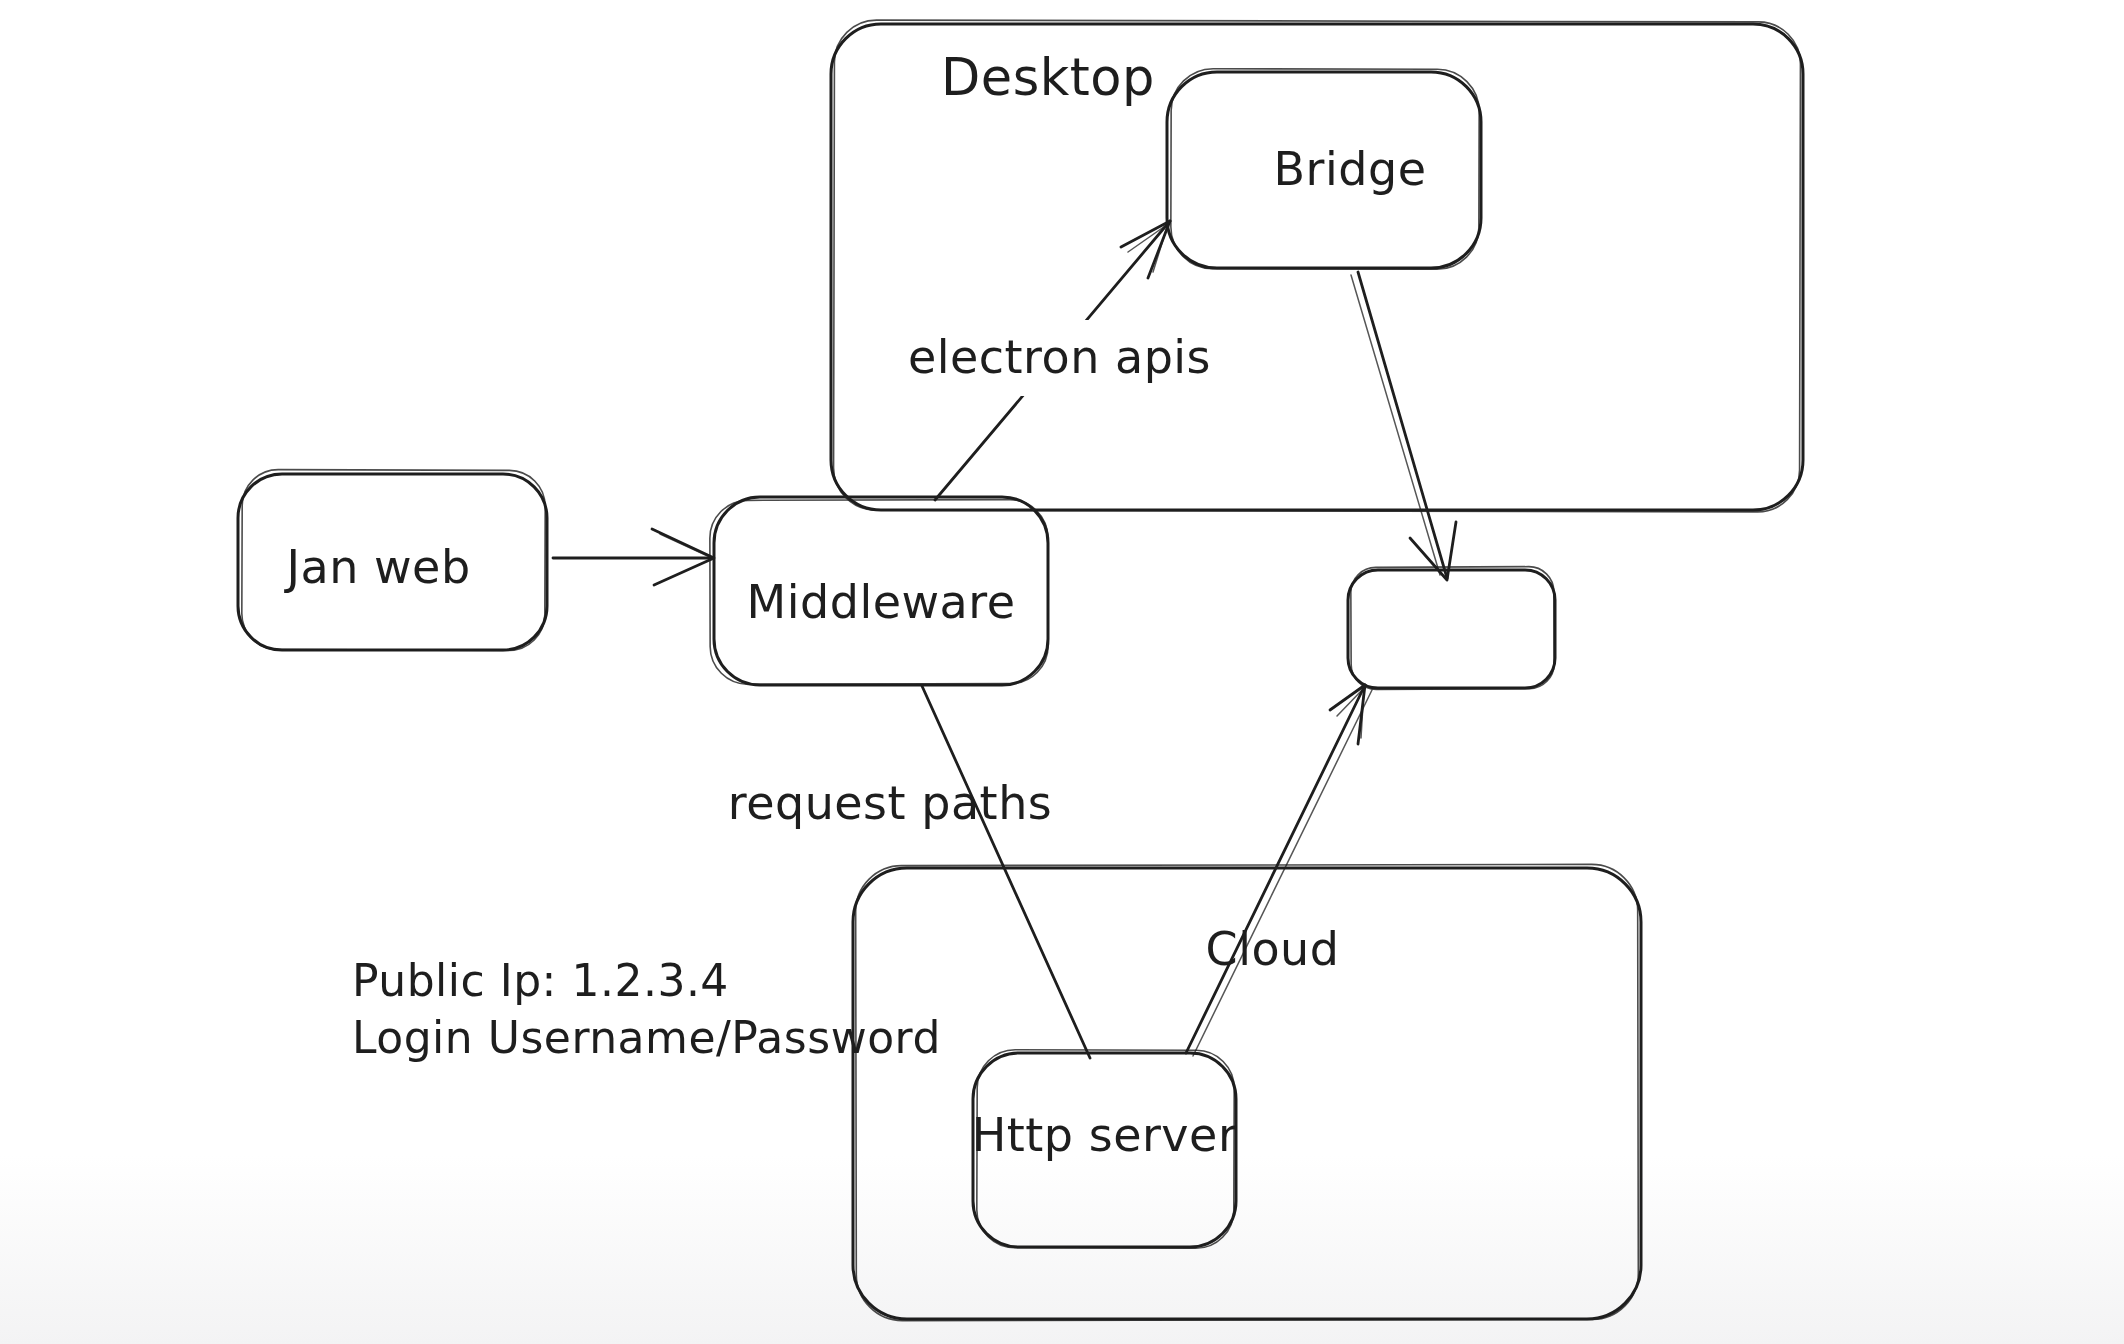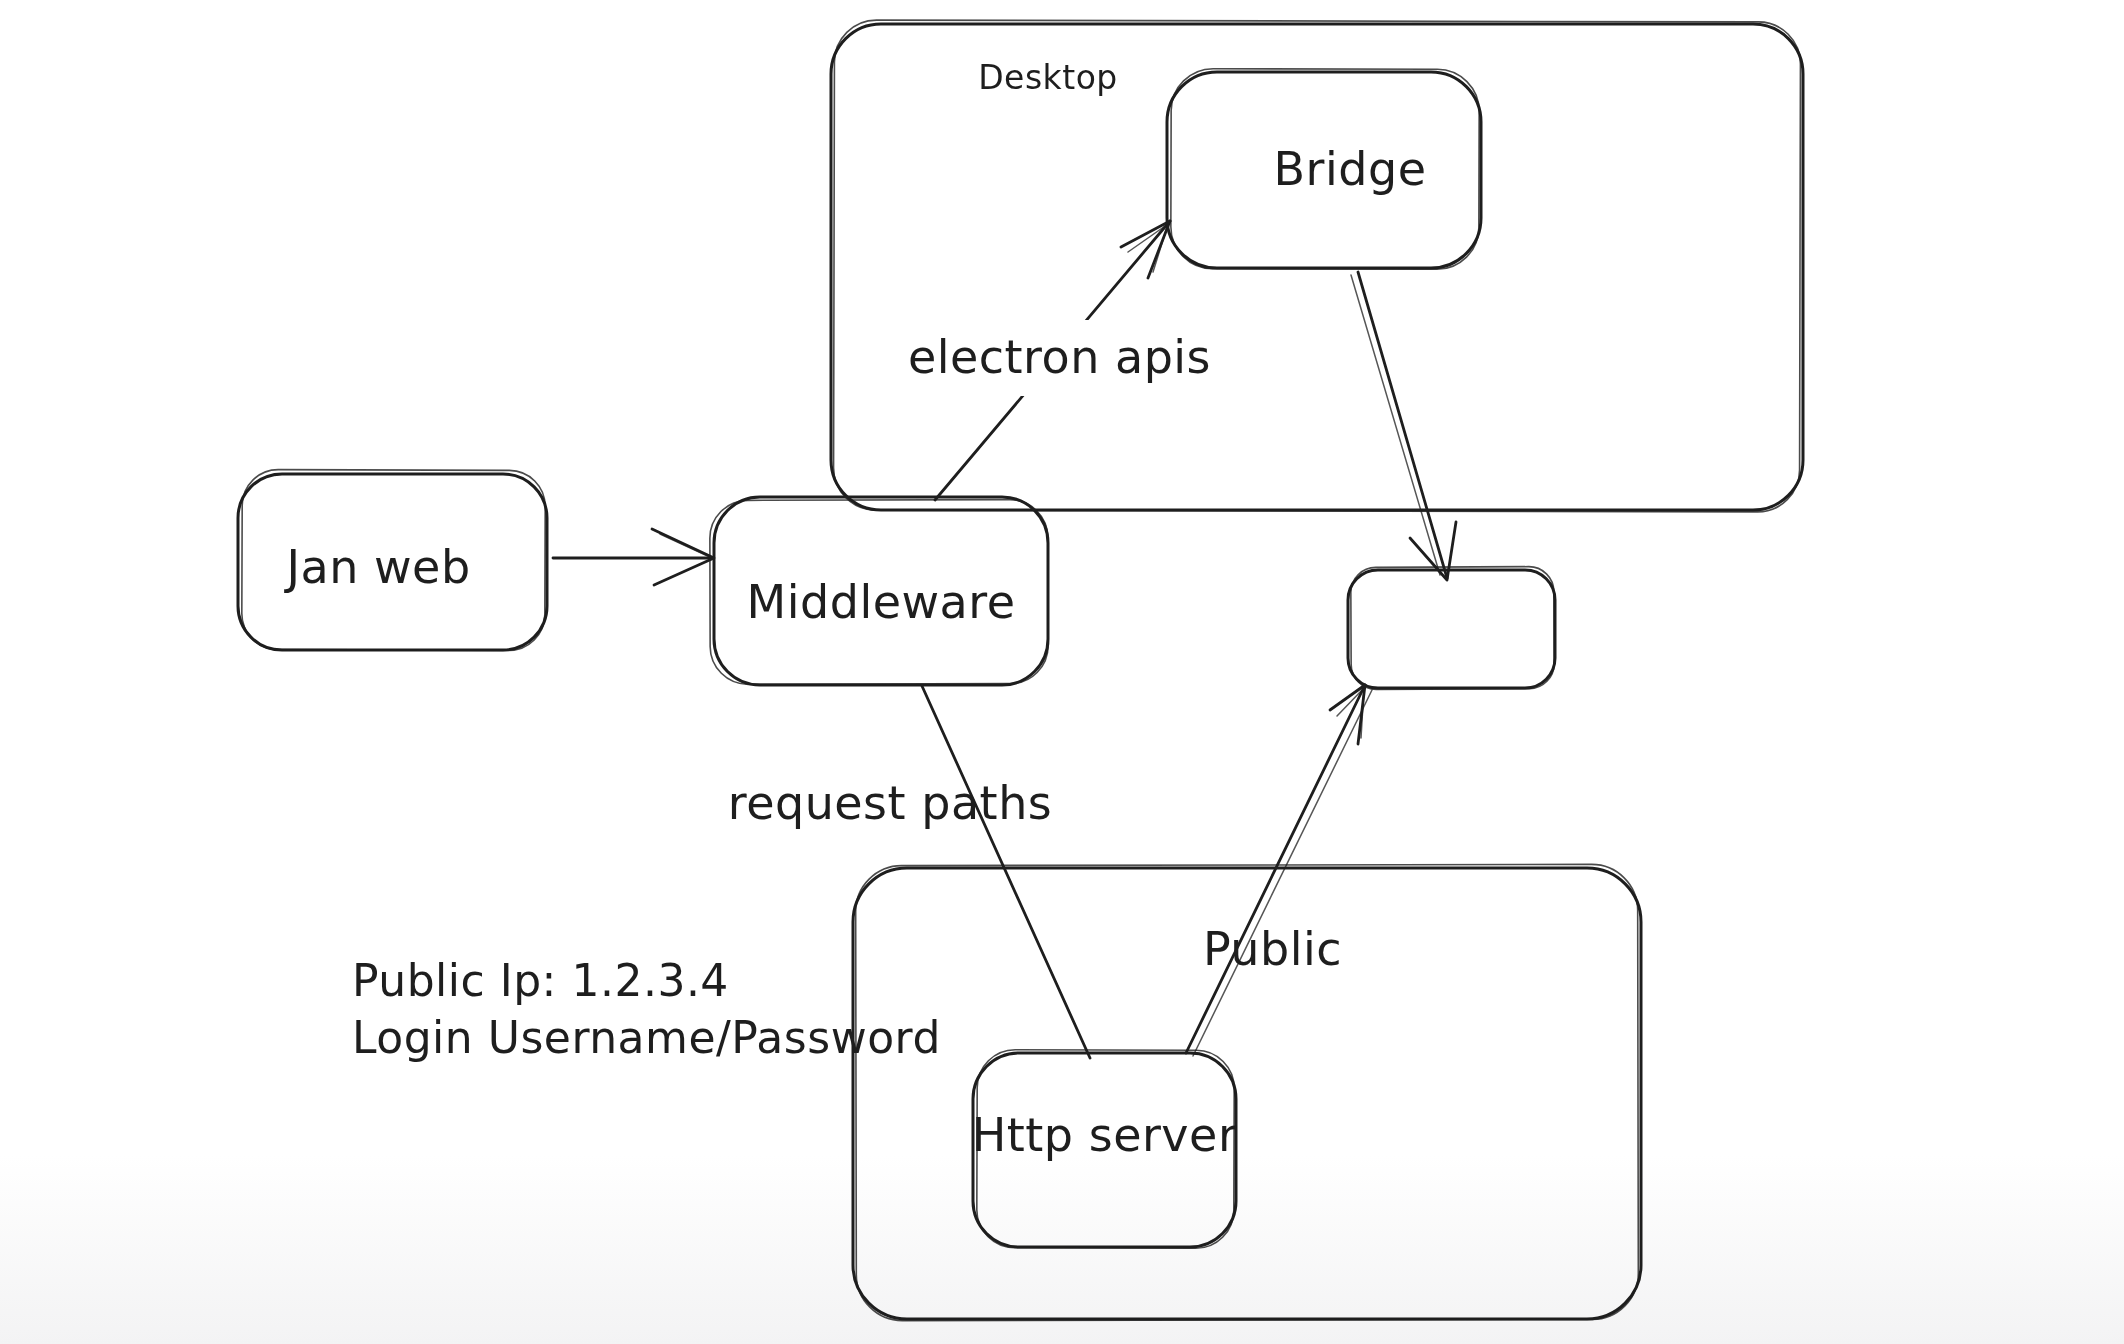--- a/index.html
+++ b/index.html
@@ -137,23 +137,23 @@
     </g>
 
     <g>
       <path class="line" d="M1186 1053 L1365 685"></path>
       <path class="line echo" d="M1193 1056 L1372 690"></path>
       <path class="line" d="M1330 710 L1365 685 L1358 744"></path>
       <path class="line echo" d="M1337 716 L1364 688 L1361 738"></path>
     </g>
   </svg>
 
-  <div class="lbl center" style="left:928px; top:48px; width:240px; height:60px; font-size:33px;">Desktop</div>
+  <div class="lbl center" style="left:928px; top:48px; width:240px; height:60px; font-size:51px;">Desktop</div>
 
-  <div class="lbl center" style="left:1205px; top:922px; width:135px; height:56px;">Public</div>
+  <div class="lbl center" style="left:1205px; top:922px; width:135px; height:56px;">Cloud</div>
 
   <div class="lbl center" style="left:224px; top:474px; width:309px; height:188px;">Jan web</div>
 
   <div class="lbl center" style="left:714px; top:509px; width:334px; height:188px;border-radius:17px;">Middleware</div>
 
   <div class="lbl center" style="left:1167px; top:72px; width:366px; height:196px;">Bridge</div>
 
 
   <div class="lbl center" style="left:973px; top:1053px; width:263px; height:165px;text-align:center;">Http server</div>
 

